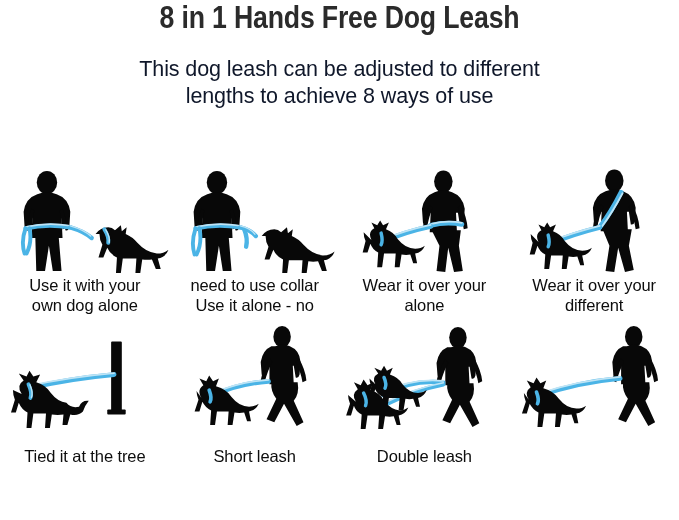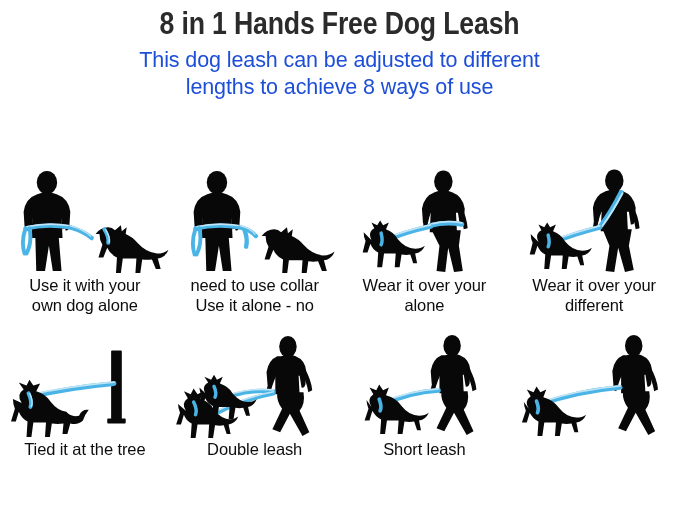--- a/index.html
+++ b/index.html
@@ -7,51 +7,51 @@
     width:679px;height:520px;
     background:#ffffff;
     font-family:"Liberation Sans","DejaVu Sans",sans-serif;
     color:#111111;
     overflow:hidden;
     position:relative;
   }
   .page{width:679px;height:520px;position:relative;}
 
   
-  .header{padding-top:8px;text-align:center;}
+  .header{padding-top:2px;text-align:center;}
   .title{
     font-family:"Liberation Sans","DejaVu Sans",sans-serif;
     font-size:31px;
     font-weight:bold;
     color:#2b2b2b;
     letter-spacing:-0.2px;
     line-height:32px;
     transform:scaleX(0.86);
     transform-origin:center center;
     white-space:nowrap;
   }
   .subtitle{
-    margin-top:7px;
+    margin-top:22px;
     font-size:21.5px;
     font-weight:normal;
-    color:#1d4ed8;
+    color:#0f172a;
     line-height:27px;
     letter-spacing:-0.1px;
   }
   .subtitle div{white-space:nowrap;}
 
   
   .grid{
     position:absolute;
     top:168px;left:0;
     width:679px;
     display:grid;
     grid-template-columns:repeat(4,1fr);
     grid-template-rows:148px 145px;
-    row-gap:17px;
+    row-gap:8px;
   }
   .cell{
     position:relative;
     display:flex;
     flex-direction:column;
     align-items:center;
     justify-content:flex-start;
   }
   .art{
     width:100%;
@@ -61,21 +61,21 @@
   .art svg{display:block;width:100%;height:100%;}
   .caption{
     margin-top:2px;
     font-size:16.5px;
     line-height:20px;
     text-align:center;
     color:#0d0d0d;
     letter-spacing:-0.1px;
     width:160px;
   }
-  .row2 .caption{margin-top:1px;}
+  .row2 .caption{margin-top:17px;}
 </style>
 </head>
 <body>
 
 <div class="page">
 
   <div class="header">
     <div class="title">8 in 1 Hands Free Dog Leash</div>
     <div class="subtitle">
       <div>This dog leash can be adjusted to different</div>
@@ -281,20 +281,51 @@
         </svg>
       </div>
       <div class="caption">
         <div>Tied it at the tree</div>
       </div>
     </div>
 
     <div class="cell row2">
       <div class="art">
         <svg viewBox="0 0 170 108" xmlns="http://www.w3.org/2000/svg">
+          <g fill="#080808">
+            <ellipse cx="113" cy="13" rx="9" ry="11"></ellipse>
+            <path d="M106 23 q8 -4 15 0 q10 4 11 16 l-1 13 q-1 4 -4 3 l-2 -12 l-1 0 l1 19 l-25 0 l0 -19 l-2 0 l-2 12 q-3 1 -4 -3 l-1 -13 q2 -12 11 -16 z"></path>
+            <path d="M102 60 l27 0 q2 12 -4 19 l10 22 l-7 4 l-13 -23 l-10 19 l-8 -3 l10 -21 q-6 -8 -5 -17 z"></path>
+            <path d="M100 35 q-7 12 -9 23 l4 2 q3 -12 8 -21 z"></path>
+            <path d="M130 35 q7 12 8 23 l-4 2 q-2 -12 -7 -21 z"></path>
+          </g>
+
+          <g stroke="#4bb4e6" stroke-width="5" fill="none" stroke-linecap="round">
+            <path d="M99 59 q-30 2 -56 14"></path>
+          </g>
+          <g stroke="#bfe4f5" stroke-width="1.8" fill="none" stroke-linecap="round">
+            <path d="M99 57.5 q-30 2 -55 13"></path>
+          </g>
+
+          <g fill="#080808">
+            <path d="M30 76 q-5 -8 2 -13 l-4 -7 l7 3 l3 -6 l4 6 l6 -3 l-3 8 q11 3 16 11 q8 10 18 10 q6 0 10 -3 q-3 7 -10 8 l2 10 l-4 0 l-3 -9 q-5 1 -10 0 l-2 13 l-5 0 l1 -14 l-12 0 l-2 14 l-5 0 l1 -15 q-6 -3 -9 -9 l-3 10 l-5 0 l4 -12 q-2 -5 -2 -9 z"></path>
+          </g>
+          <g stroke="#4bb4e6" stroke-width="3.8" fill="none" stroke-linecap="round">
+            <path d="M38 68 q3 8 1 12"></path>
+          </g>
+        </svg>
+      </div>
+      <div class="caption">
+        <div>Short leash</div>
+      </div>
+    </div>
+
+    <div class="cell row2">
+      <div class="art">
+        <svg viewBox="0 0 170 108" xmlns="http://www.w3.org/2000/svg">
 
           <g fill="#080808">
             <ellipse cx="119" cy="14" rx="9" ry="11"></ellipse>
             <path d="M112 24 q8 -4 15 0 q10 4 11 16 l-1 13 q-1 4 -4 3 l-2 -12 l-1 0 l1 19 l-25 0 l0 -19 l-2 0 l-2 12 q-3 1 -4 -3 l-1 -13 q2 -12 11 -16 z"></path>
             <path d="M108 61 l27 0 q2 12 -4 19 l10 22 l-7 4 l-13 -23 l-10 19 l-8 -3 l10 -21 q-6 -8 -5 -17 z"></path>
             <path d="M106 36 q-7 12 -9 23 l4 2 q3 -12 8 -21 z"></path>
             <path d="M136 36 q7 12 8 23 l-4 2 q-2 -12 -7 -21 z"></path>
           </g>
 
           <g stroke="#4bb4e6" stroke-width="4.5" fill="none" stroke-linecap="round">
@@ -322,51 +353,20 @@
       </div>
       <div class="caption">
         <div>Double leash</div>
       </div>
     </div>
 
     <div class="cell row2">
       <div class="art">
         <svg viewBox="0 0 170 108" xmlns="http://www.w3.org/2000/svg">
           <g fill="#080808">
-            <ellipse cx="113" cy="13" rx="9" ry="11"></ellipse>
-            <path d="M106 23 q8 -4 15 0 q10 4 11 16 l-1 13 q-1 4 -4 3 l-2 -12 l-1 0 l1 19 l-25 0 l0 -19 l-2 0 l-2 12 q-3 1 -4 -3 l-1 -13 q2 -12 11 -16 z"></path>
-            <path d="M102 60 l27 0 q2 12 -4 19 l10 22 l-7 4 l-13 -23 l-10 19 l-8 -3 l10 -21 q-6 -8 -5 -17 z"></path>
-            <path d="M100 35 q-7 12 -9 23 l4 2 q3 -12 8 -21 z"></path>
-            <path d="M130 35 q7 12 8 23 l-4 2 q-2 -12 -7 -21 z"></path>
-          </g>
-
-          <g stroke="#4bb4e6" stroke-width="5" fill="none" stroke-linecap="round">
-            <path d="M99 59 q-30 2 -56 14"></path>
-          </g>
-          <g stroke="#bfe4f5" stroke-width="1.8" fill="none" stroke-linecap="round">
-            <path d="M99 57.5 q-30 2 -55 13"></path>
-          </g>
-
-          <g fill="#080808">
-            <path d="M30 76 q-5 -8 2 -13 l-4 -7 l7 3 l3 -6 l4 6 l6 -3 l-3 8 q11 3 16 11 q8 10 18 10 q6 0 10 -3 q-3 7 -10 8 l2 10 l-4 0 l-3 -9 q-5 1 -10 0 l-2 13 l-5 0 l1 -14 l-12 0 l-2 14 l-5 0 l1 -15 q-6 -3 -9 -9 l-3 10 l-5 0 l4 -12 q-2 -5 -2 -9 z"></path>
-          </g>
-          <g stroke="#4bb4e6" stroke-width="3.8" fill="none" stroke-linecap="round">
-            <path d="M38 68 q3 8 1 12"></path>
-          </g>
-        </svg>
-      </div>
-      <div class="caption">
-        <div>Short leash</div>
-      </div>
-    </div>
-
-    <div class="cell row2">
-      <div class="art">
-        <svg viewBox="0 0 170 108" xmlns="http://www.w3.org/2000/svg">
-          <g fill="#080808">
             <ellipse cx="126" cy="13" rx="9" ry="11"></ellipse>
             <path d="M119 23 q8 -4 15 0 q10 4 11 16 l-1 13 q-1 4 -4 3 l-2 -12 l-1 0 l1 19 l-25 0 l0 -19 l-2 0 l-2 12 q-3 1 -4 -3 l-1 -13 q2 -12 11 -16 z"></path>
             <path d="M115 60 l27 0 q2 12 -4 19 l10 22 l-7 4 l-13 -23 l-10 19 l-8 -3 l10 -21 q-6 -8 -5 -17 z"></path>
             <path d="M113 35 q-7 12 -9 23 l4 2 q3 -12 8 -21 z"></path>
             <path d="M143 35 q7 12 8 23 l-4 2 q-2 -12 -7 -21 z"></path>
           </g>
 
           <g stroke="#4bb4e6" stroke-width="5" fill="none" stroke-linecap="round">
             <path d="M112 56 q-44 4 -84 18"></path>
           </g>

